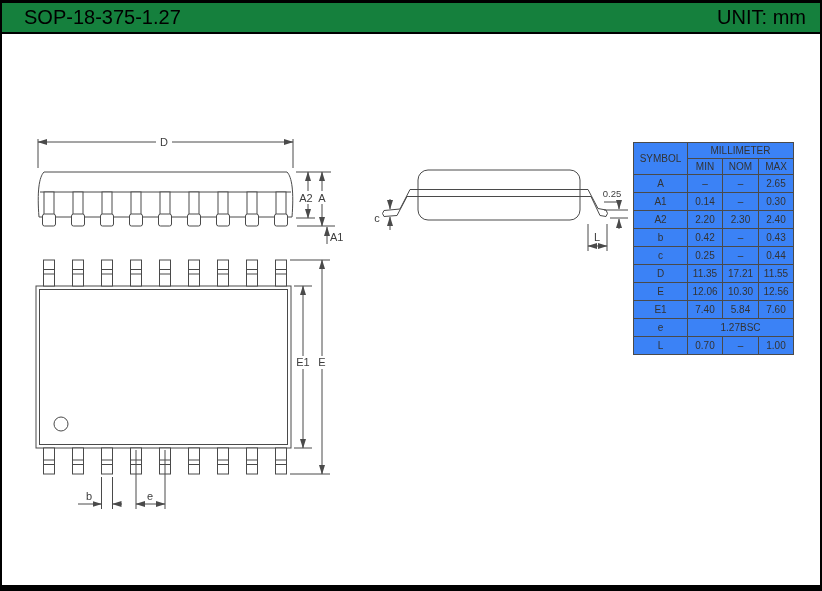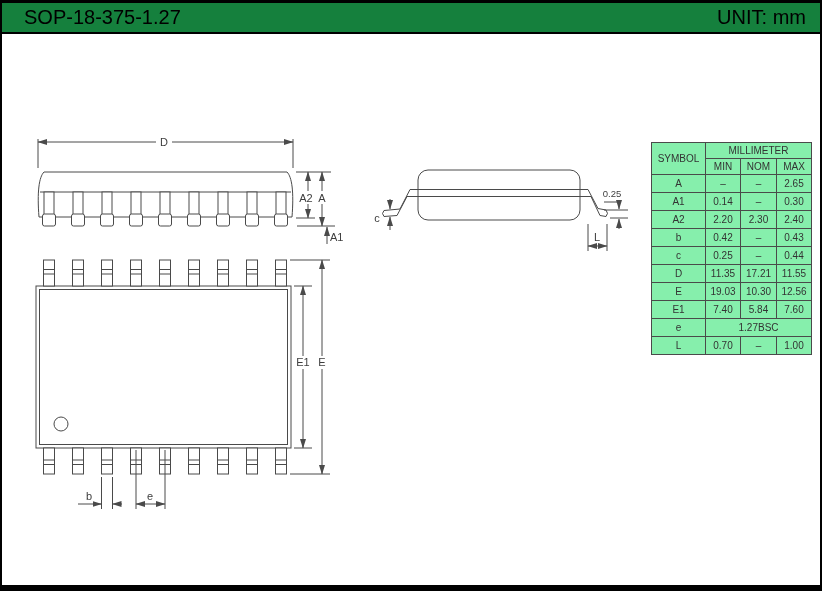--- a/index.html
+++ b/index.html
@@ -15,21 +15,21 @@
     justify-content:space-between;padding:0 14px 0 22px;background:#15803d;
   }
   .title{font-size:20px;color:#000;}
   .unit{font-size:20px;color:#000;}
   svg.drawing{position:absolute;left:0;top:33px;}
   svg.drawing .ln{stroke:#4a4a4a;stroke-width:1;fill:none;}
   svg.drawing .wht{fill:#fff;stroke:#4a4a4a;stroke-width:1;}
   svg.drawing text{fill:#3d3d3d;font-size:11px;font-family:"Liberation Sans",sans-serif;}
   svg.drawing text.sm{font-size:9.5px;}
   .dimtable{
-    position:absolute;left:649px;top:139px;border-collapse:collapse;background:#86efac;
+    position:absolute;left:631px;top:139px;border-collapse:collapse;background:#3b82f6;
     table-layout:fixed;width:160px;
   }
   .dimtable td,.dimtable th{
     border:1px solid #4a4a4a;text-align:center;vertical-align:middle;
     font-size:10px;font-weight:normal;color:#333;padding:0;overflow:hidden;
   }
   .dimtable .hrow td,.dimtable .hrow th{height:15px;}
   .dimtable .drow td{height:17px;}
 </style>
 </head>
@@ -271,21 +271,21 @@
       <td>0.44</td>
     </tr>
     <tr class="drow">
       <td>D</td>
       <td>11.35</td>
       <td>17.21</td>
       <td>11.55</td>
     </tr>
     <tr class="drow">
       <td>E</td>
-      <td>19.03</td>
+      <td>12.06</td>
       <td>10.30</td>
       <td>12.56</td>
     </tr>
     <tr class="drow">
       <td>E1</td>
       <td>7.40</td>
       <td>5.84</td>
       <td>7.60</td>
     </tr>
     <tr class="drow">

